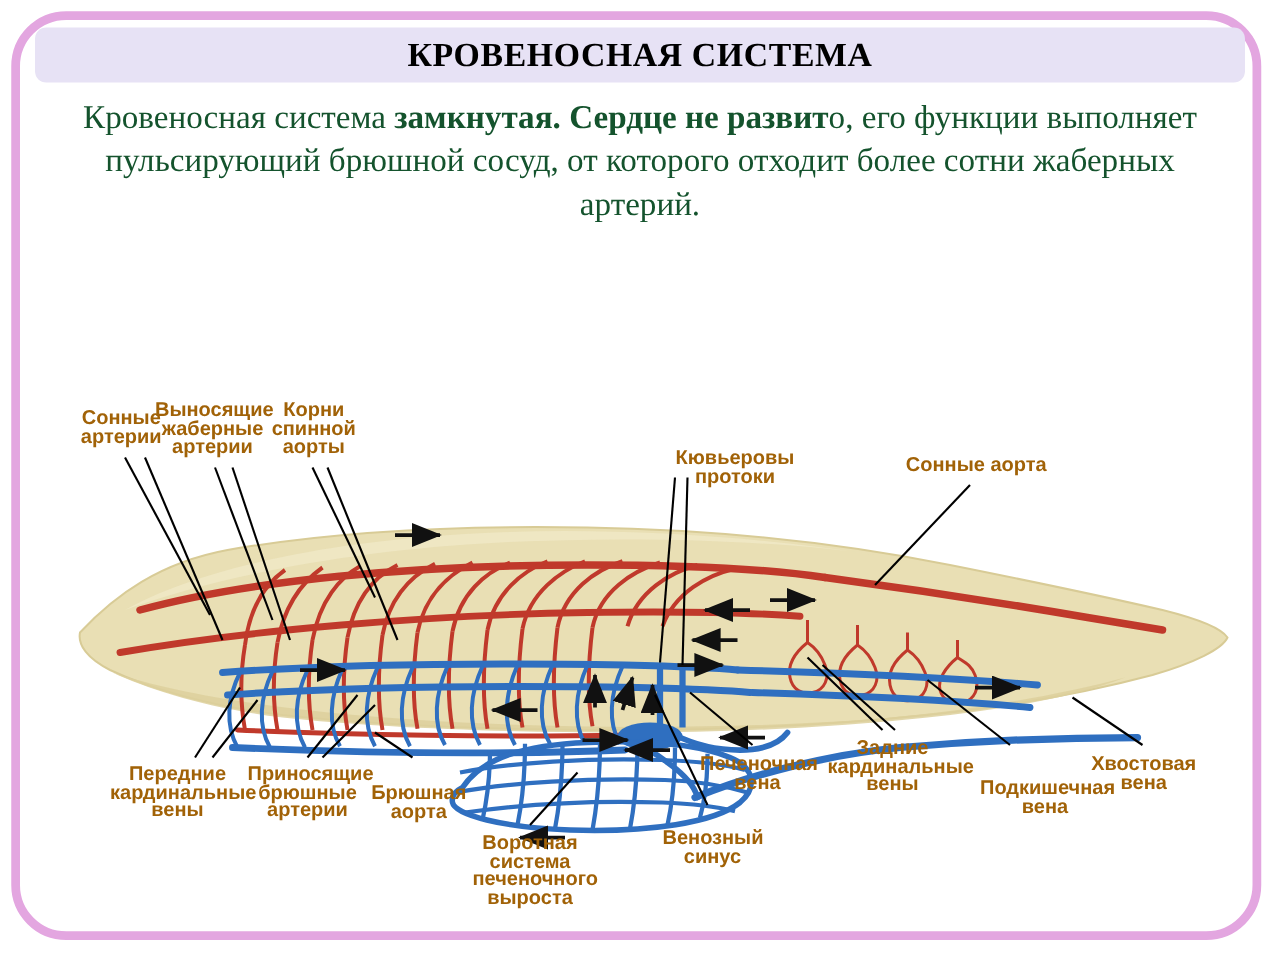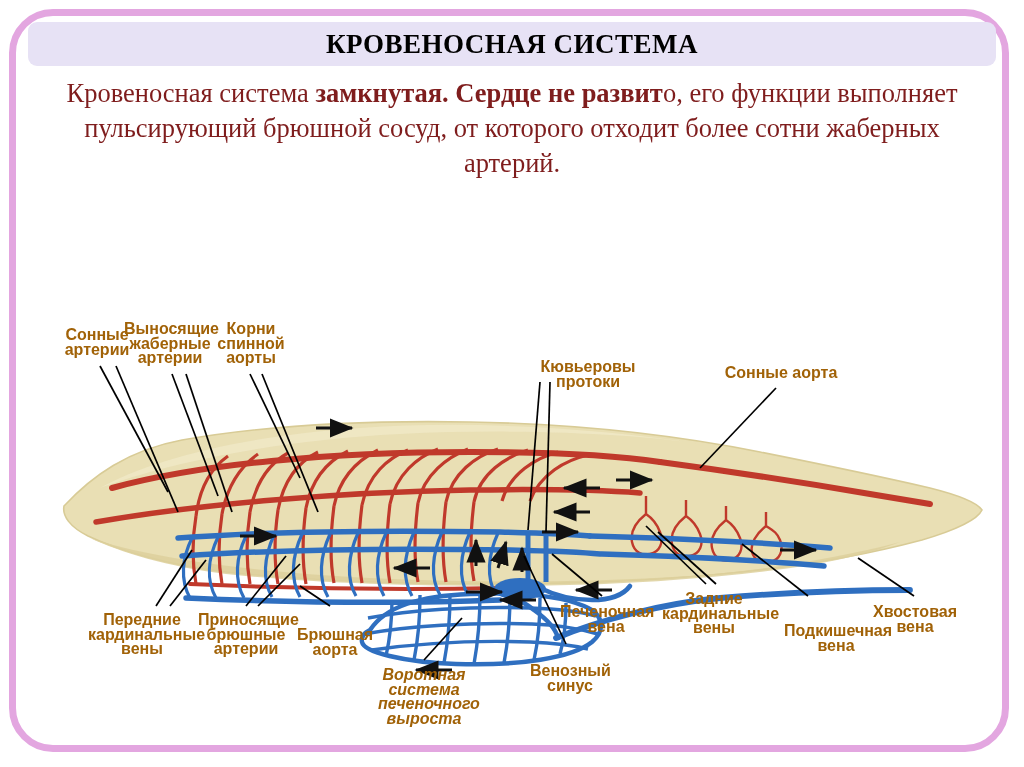--- a/index.html
+++ b/index.html
@@ -53,21 +53,21 @@
   
   #body-text {
     position: absolute;
     left: 52px;
     top: 76px;
     width: 920px;
     text-align: center;
     font-family: "Liberation Serif", serif;
     font-size: 26.5px;
     line-height: 35px;
-    color: #7f1d1d;
+    color: #14532d;
   }
   #body-text p { margin: 0; }
   #body-text b { font-weight: bold; }
 
   
   #diagram {
     position: absolute;
     left: 0;
     top: 300px;
     width: 1024px;
@@ -311,21 +311,21 @@
     <div class="lbl" style="left:508px; top:360px; width:160px;">Кювьеровы протоки</div>
     <div class="lbl" style="left:722px; top:366px; width:118px;">Сонные аорта</div>
     <div class="lbl" style="left:88px;  top:613px; width:108px;">Передние
 кардинальные
 вены</div>
     <div class="lbl" style="left:198px; top:613px; width:96px;">Приносящие
 брюшные
 артерии</div>
     <div class="lbl" style="left:296px; top:628px; width:78px;">Брюшная
 аорта</div>
-    <div class="lbl" style="left:378px; top:668px; width:92px;font-style:italic;">Воротная
+    <div class="lbl" style="left:378px; top:668px; width:92px;">Воротная
 система
 печеночного
 выроста</div>
     <div class="lbl" style="left:530px; top:664px; width:80px;">Венозный
 синус</div>
     <div class="lbl" style="left:560px; top:605px; width:92px;">Печеночная
 вена</div>
     <div class="lbl" style="left:662px; top:592px; width:104px;">Задние
 кардинальные
 вены</div>

